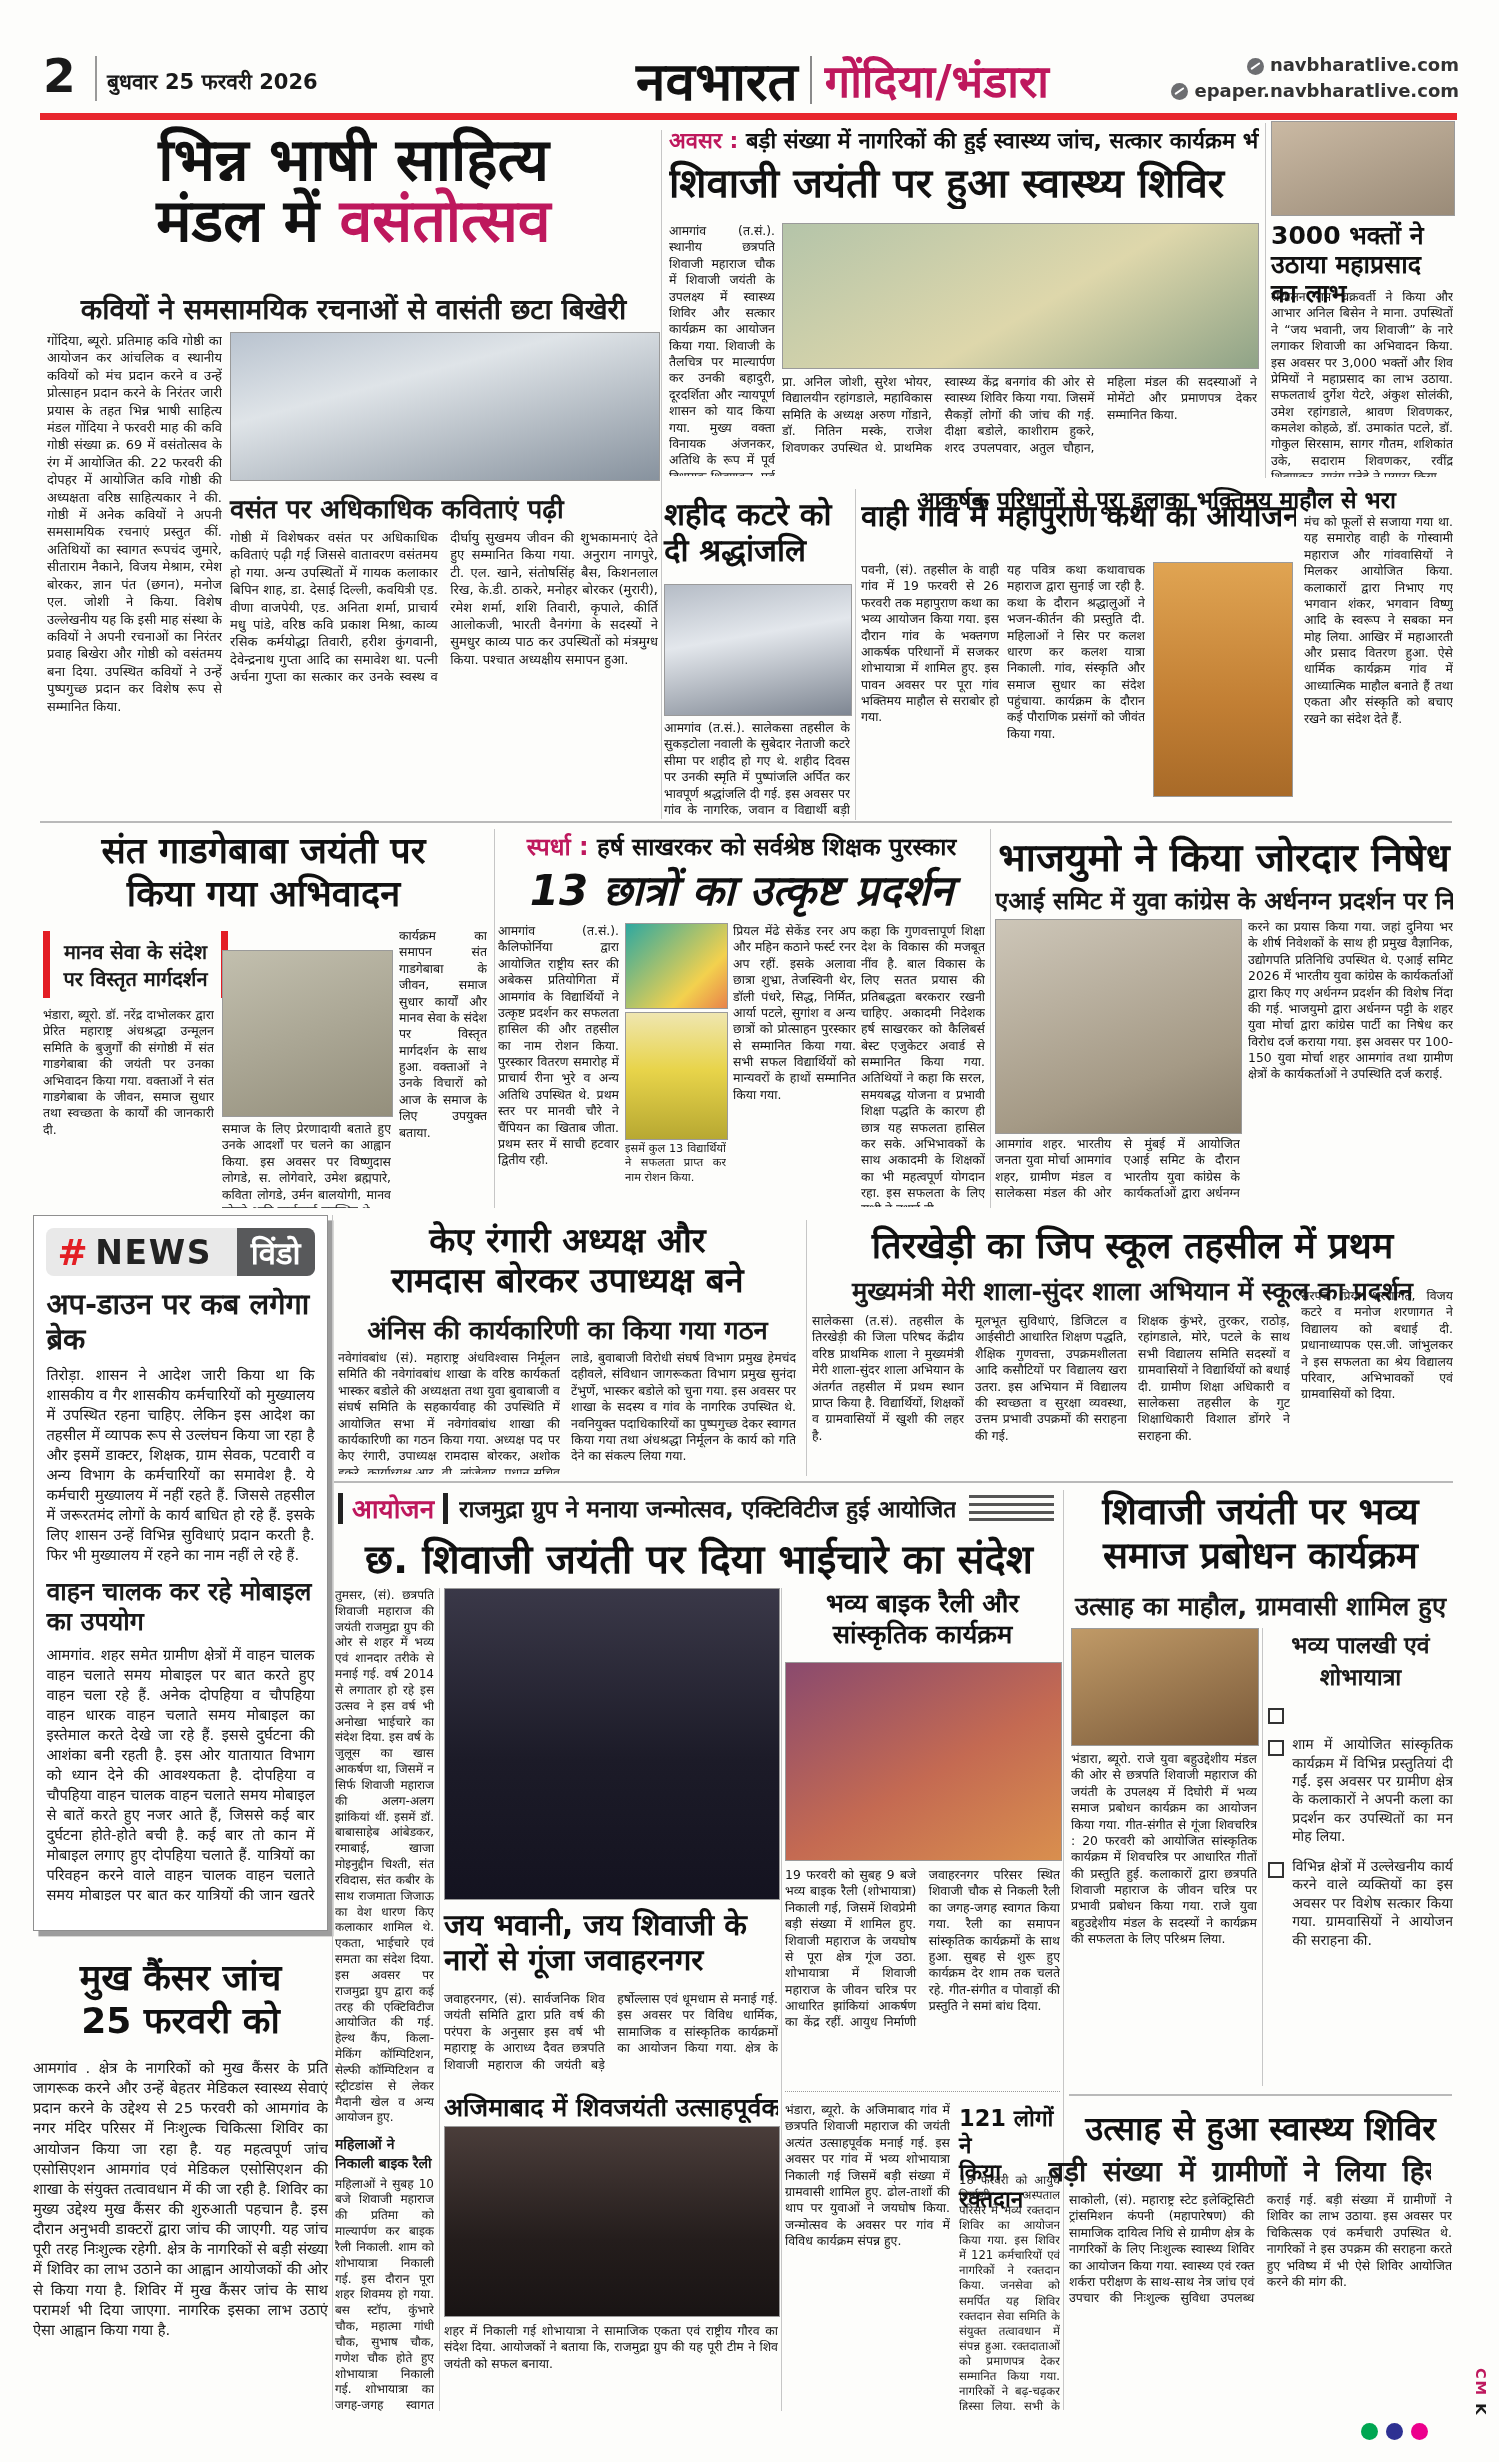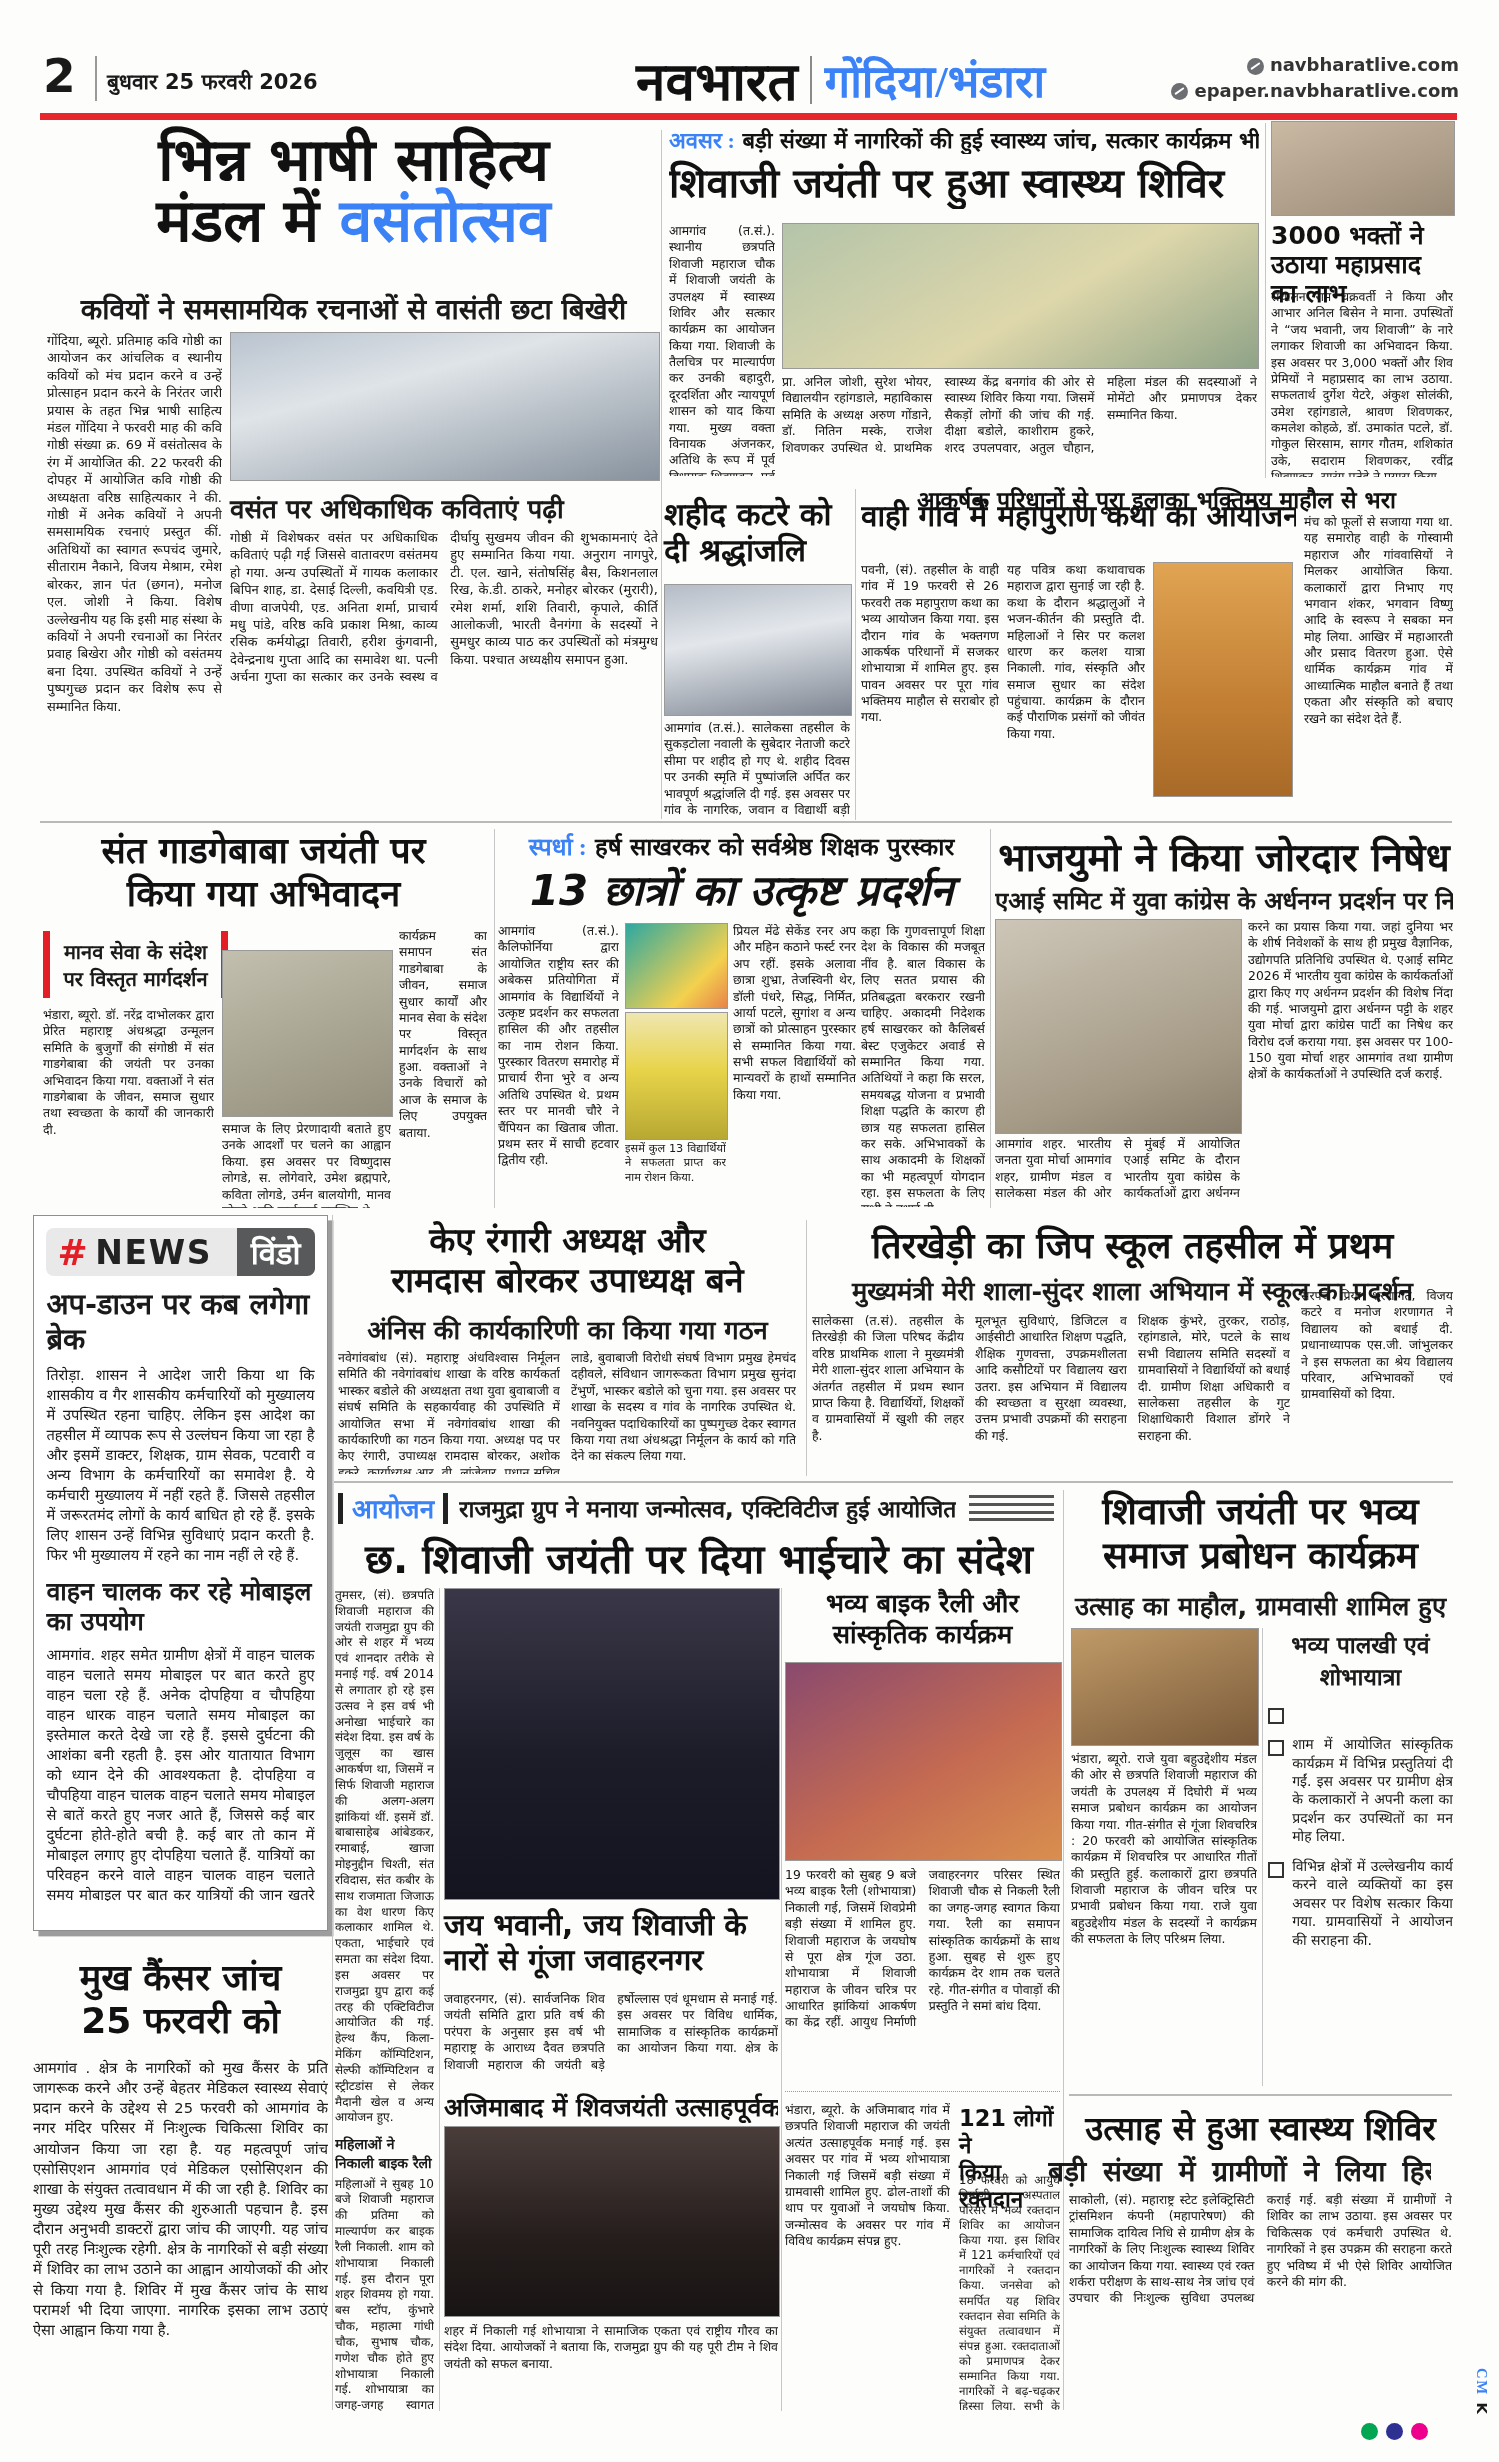--- a/index.html
+++ b/index.html
@@ -1,21 +1,21 @@
 <!DOCTYPE html>
 <html lang="hi" style="font-size:12.4px"><head>
 <meta charset="utf-8">
 <style>
   html,body{margin:0;padding:0;}
   body{width:1499px;height:2462px;position:relative;background:#fdfdfb;font-family:"DejaVu Sans",sans-serif;color:#1a1a1a;overflow:hidden;}
   .abs{position:absolute;}
   .bold{font-weight:bold;}
   .center{text-align:center;}
   .justify{text-align:justify;}
-  .red{color:#3b82f6;font-family:Liberation Serif, serif;}
+  .red{color:#be185d;}
   .nowrap{white-space:nowrap;overflow:hidden;}
   .clip{overflow:hidden;}
   .body-txt{font-size:13px;line-height:1.34;text-align:justify;color:#141414;overflow:hidden;}
   .small-txt{font-size:12.4px;line-height:1.32;text-align:justify;color:#141414;overflow:hidden;}
   .headline{font-weight:bold;color:#111;}
   .kicker{font-weight:bold;color:#111;}
   .vr{position:absolute;width:0.8px;background:#c6c6c6;}
   .hr{position:absolute;height:1.6px;background:#b9b9b9;}
   .red-rule{position:absolute;background:#e8262d;}
   .photo{position:absolute;border:0.8px solid #9a9a9a;}

